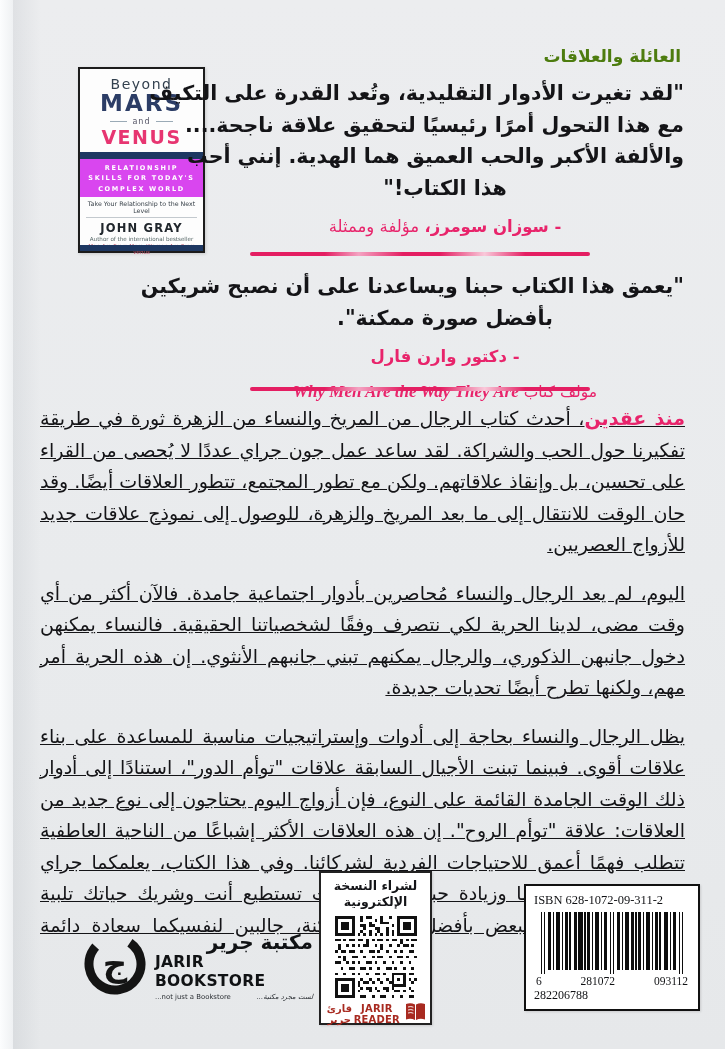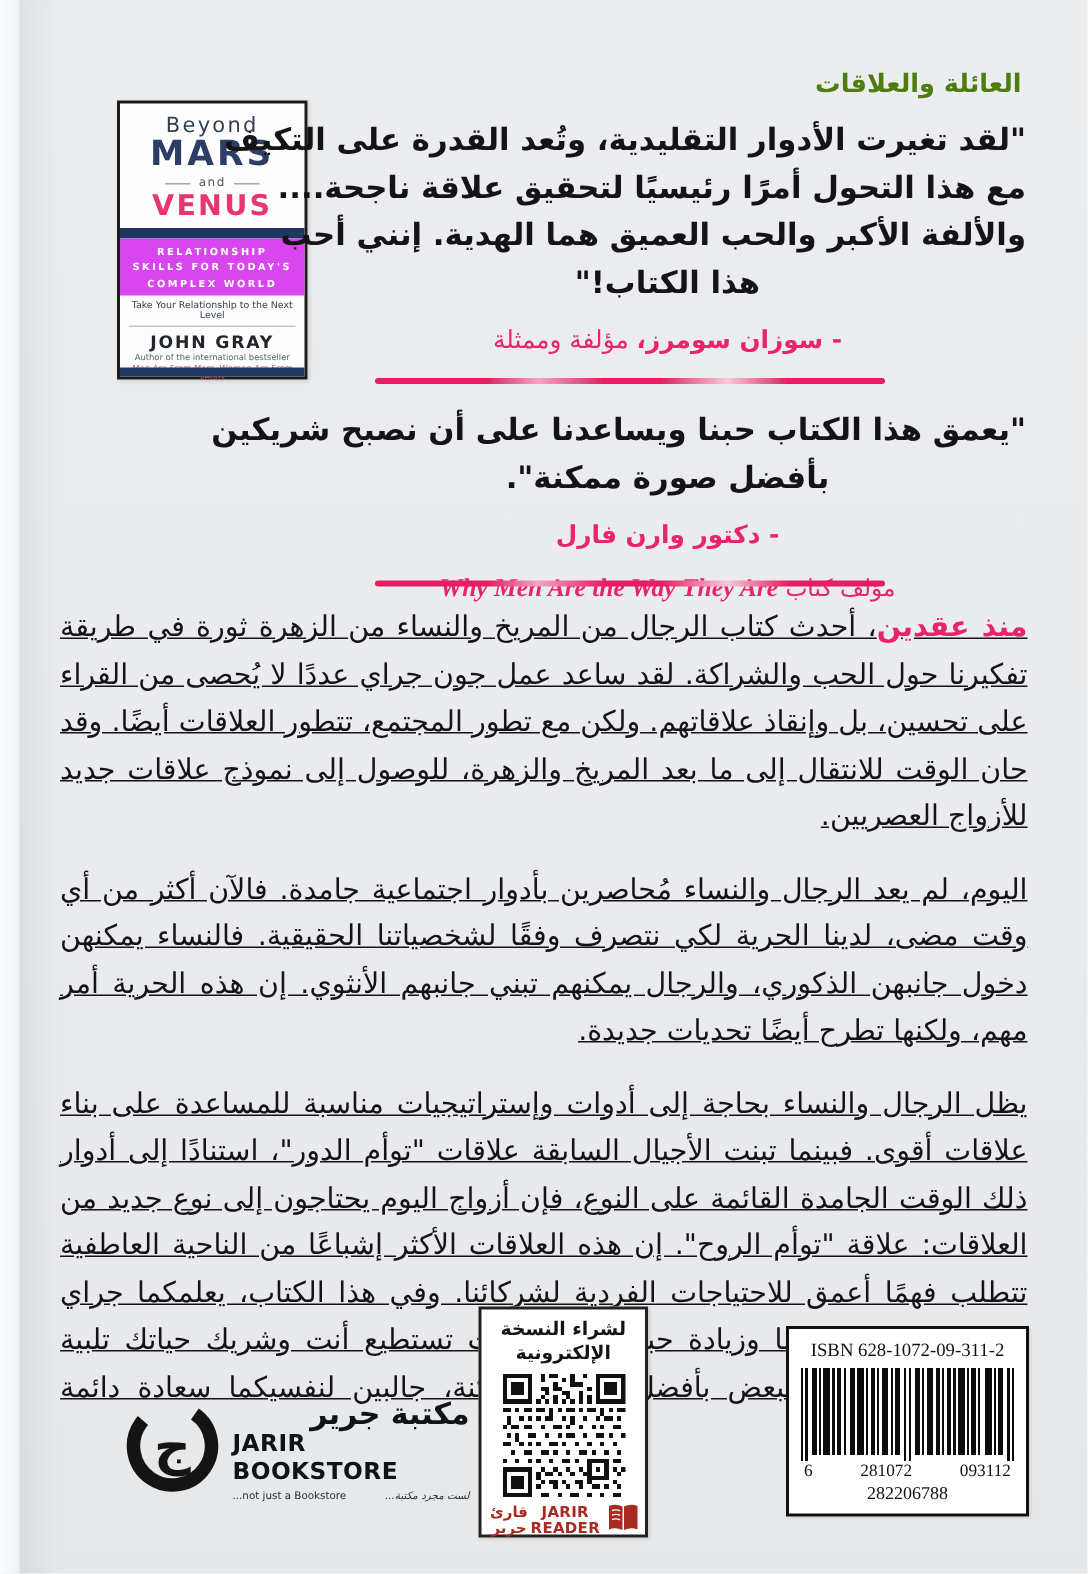--- a/index.html
+++ b/index.html
@@ -69,22 +69,22 @@
   .qrbox{position:absolute;left:319px;top:871px;width:113px;height:154px;box-sizing:border-box;
     background:#fff;border:2px solid #222;text-align:center;padding:5px 4px 6px;
     box-shadow:1px 1px 2px rgba(0,0,0,.12);}
   .qr-title{direction:rtl;font-size:12.5px;font-weight:bold;line-height:1.3;color:#131417;}
   .qr-svg{width:82px;height:82px;display:block;margin:5px auto 4px;}
   .qr-footer{display:flex;align-items:center;justify-content:center;gap:5px;}
   .qr-reader{display:flex;flex-direction:row;color:#a82a20;}
   .qr-reader-ar{font-size:10px;font-weight:bold;direction:rtl;line-height:1.1;}
   .qr-reader-en{font-size:10px;font-weight:bold;letter-spacing:.2px;line-height:1.1;}
 
-  .bcbox{position:absolute;left:524px;top:884px;width:162px;box-sizing:border-box;
-    background:#fff;border:2px solid #111;padding:7px 8px 6px;text-align:center;
+  .bcbox{position:absolute;left:524px;top:884px;width:176px;box-sizing:border-box;
+    background:#fff;border:2px solid #111;padding:7px 8px 6px;text-align:left;
     box-shadow:1px 1px 2px rgba(0,0,0,.12);}
   .bc-isbn{font-family:"Liberation Serif",serif;font-size:12.5px;color:#101114;white-space:nowrap;}
   .bc-bars{display:block;width:142px;height:62px;margin:4px auto 0;}
   .bc-digits{display:flex;justify-content:space-between;padding:0 2px;
     font-family:"Liberation Serif",serif;font-size:11.5px;color:#101114;margin-top:1px;}
   .bc-num{font-family:"Liberation Serif",serif;font-size:12px;color:#101114;margin-top:1px;}
 </style>
 </head>
 <body>
 

